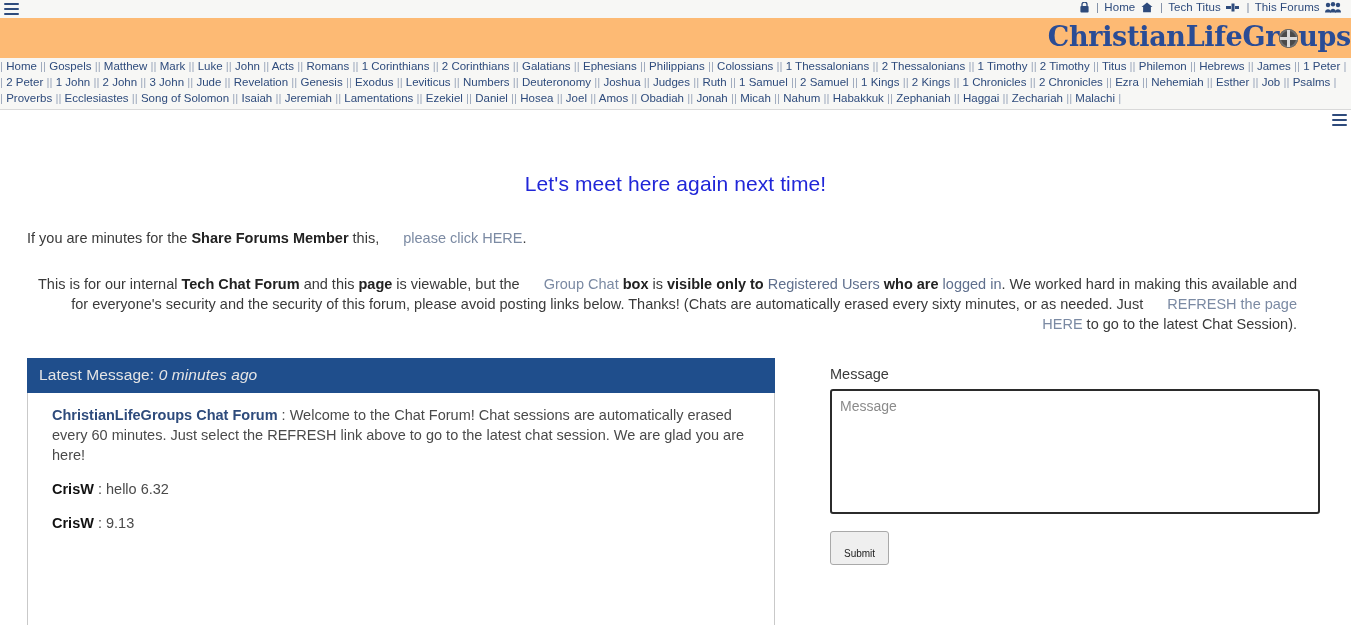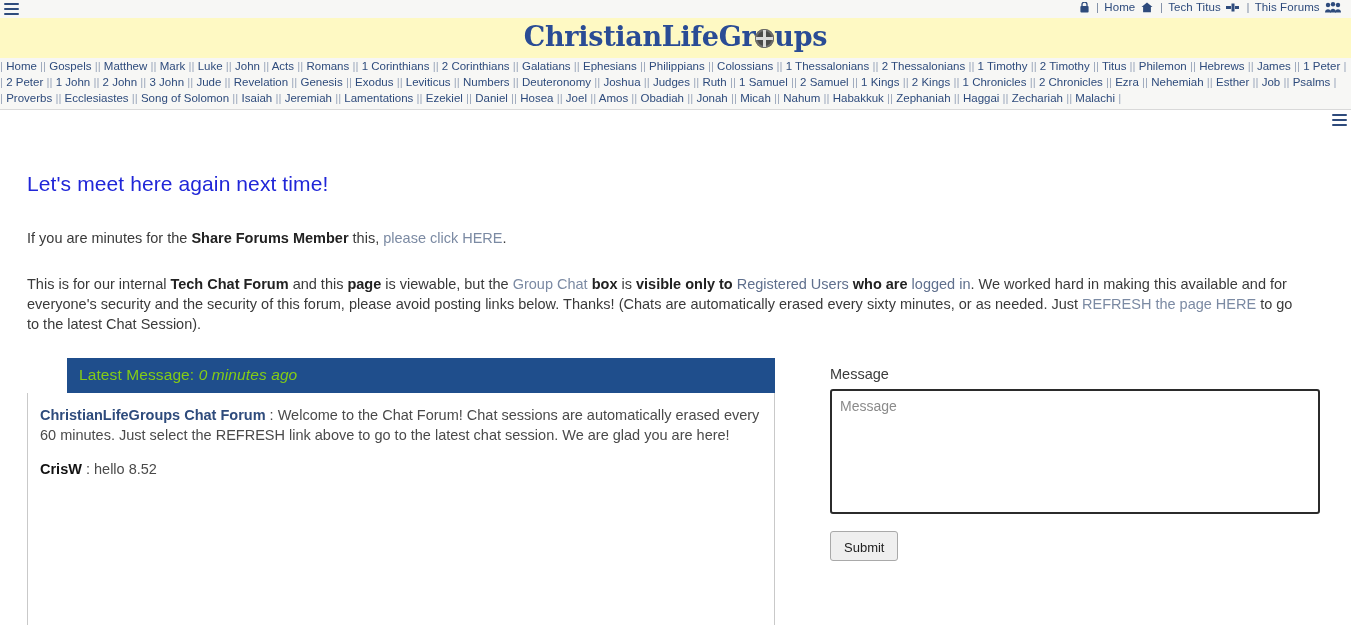--- a/index.html
+++ b/index.html
@@ -48,22 +48,22 @@
   }
   .topnav a {
     color: #2e4b7c;
     text-decoration: none;
   }
   .topnav .sep { color: #7b8aa3; margin: 0 2px; }
   .topnav .ic { display: inline-block; vertical-align: -2px; margin: 0 2px; }
 
   
   .logo-wrap {
-    background: #fef9c3;
-    text-align: center;
+    background: #fdba74;
+    text-align: right;
     padding-top: 2px;
     padding-bottom: 2px;
     height: 36px;
   }
   .logo {
     font-family: "DejaVu Serif", serif;
     font-weight: bold;
     font-size: 27px;
     color: #2a4c95;
     letter-spacing: -0.3px;
@@ -121,36 +121,36 @@
     width: 15px;
     cursor: pointer;
   }
 
   
   .main {
     position: relative;
     padding: 0 27px;
   }
   h1.page-title {
-    text-align: left;
+    text-align: center;
     color: #2026d8;
     font-size: 21px;
     font-weight: normal;
     margin: 62px 0 0 0;
     letter-spacing: 0.1px;
   }
   p.para {
     font-size: 14.5px;
     line-height: 20px;
     color: #3a3a3a;
     margin: 32px 0 0 0;
     max-width: 1270px;
   }
-  p.para2 { margin-top: 26px; }
-  .lnk { color: #7b8aa3; text-decoration: none; }
+  p.para2 { margin-top: 26px; text-align: right; }
+  .lnk { color: #7b8aa3; text-decoration: none; margin-left: 20px; }
   .lnk-d { color: #5f6f8d; text-decoration: none; }
   b.st { color: #222; font-weight: bold; margin-top: 32px; }
 
   
   .cols {
     display: flex;
     margin-top: 24px;
     gap: 55px;
   }
   .chatcol {
@@ -158,33 +158,32 @@
     flex: 0 0 748px;
   }
   .chatbox {
     border: 1px solid #c9c9c9;
     border-top: none;
     height: 272px;
     box-sizing: border-box;
   }
   .chat-header {
     background: #1f4e8c;
-    color: #84cc16;
+    color: #e5e5e5;
     font-size: 15.5px;
     padding: 8px 12px 9px 12px;
     letter-spacing: 0.1px;
-    margin-left: 40px;
   }
   .chat-header .rel { font-style: italic; font-weight: normal; }
   .chat-body {
     padding: 12px 12px 0 12px;
     font-size: 14.5px;
     line-height: 20px;
   }
-  .msg { margin: 0 0 14px 0; color: #4a4a4a; }
+  .msg { margin: 0 0 14px 12px; color: #4a4a4a; }
   .msg .who { color: #2e4b7c; font-weight: bold; }
   .msg .who-d { color: #111; font-weight: bold; }
 
   
   .formcol {
     flex: 1 1 auto;
     padding-top: 4px;
   }
   .lbl {
     font-size: 14.5px;
@@ -203,26 +202,26 @@
     color: #333;
     padding: 7px 8px;
     box-sizing: border-box;
     resize: none;
     outline: none;
   }
   textarea.msgbox::placeholder { color: #8b8b8b; }
   button.submit {
     margin-top: 17px;
     font-family: "Liberation Sans", sans-serif;
-    font-size: 13px;
+    font-size: 10px;
     color: #222;
     background: #efefef;
     border: 1px solid #a9a9a9;
     border-radius: 3px;
-    padding: 8px 13px 5px 13px;
+    padding: 16px 13px 5px 13px;
     cursor: pointer;
   }
 </style>
 </head>
 <body>
 
 <div class="topbar">
   <div class="hamburger-left">
     <span></span>
     <span></span>
@@ -291,21 +290,22 @@
 
   <p class="para para2"><span>This is for our internal </span><b class="st">Tech Chat Forum</b><span> and this </span><b class="st">page</b><span> is viewable, but the </span><a class="lnk" href="#">Group Chat</a><span> </span><b class="st">box</b><span> is </span><b class="st">visible only to</b><span> </span><a class="lnk-d" href="#">Registered Users</a><span> </span><b class="st">who are</b><span> </span><a class="lnk-d" href="#">logged in</a><span>. We worked hard in making this available and for everyone's security and the security of this forum, please avoid posting links below.  Thanks! (Chats are automatically erased every sixty minutes, or as needed. Just </span><a class="lnk" href="#">REFRESH the page HERE</a><span> to go to the latest Chat Session).</span></p>
 
   <div class="cols">
 
     <div class="chatcol">
       <div class="chat-header"><span>Latest Message:</span> <span class="rel">0 minutes ago</span></div>
       <div class="chatbox">
         <div class="chat-body" id="chat-list">
             <p class="msg"><span class="who">ChristianLifeGroups Chat Forum</span><span> : </span><span>Welcome to the Chat Forum! Chat sessions are automatically erased every 60 minutes. Just select the REFRESH link above to go to the latest chat session. We are glad you are here!</span></p>
-            <p class="msg"><span class="who-d">CrisW</span><span> : </span><span>hello 8.52</span></p>
+            <p class="msg"><span class="who-d">CrisW</span><span> : </span><span>hello 6.32</span></p>
+            <p class="msg"><span class="who-d">CrisW</span><span> : </span><span>9.13</span></p>
           </div>
       </div>
     </div>
 
     <div class="formcol">
       <div class="lbl">Message</div>
       <textarea class="msgbox" placeholder="Message" style=""></textarea>
       <button class="submit">Submit</button>
     </div>
 

